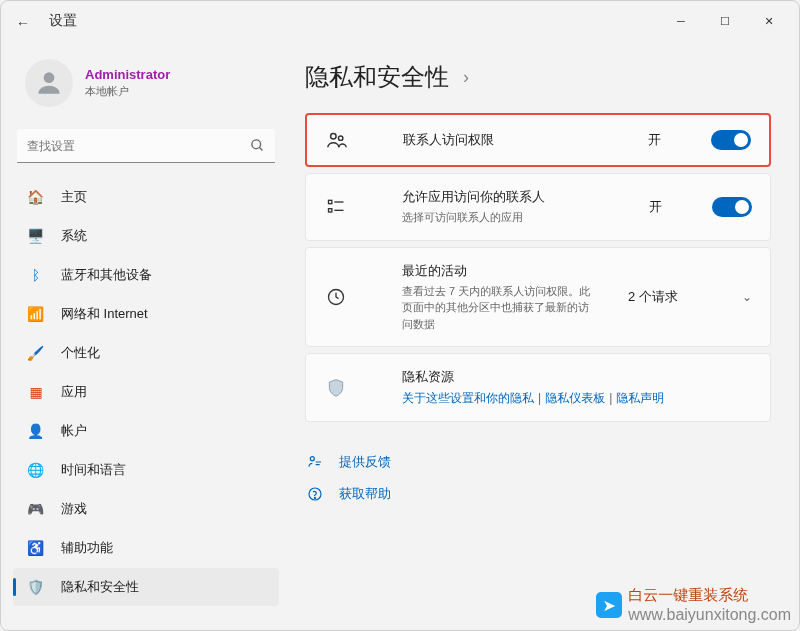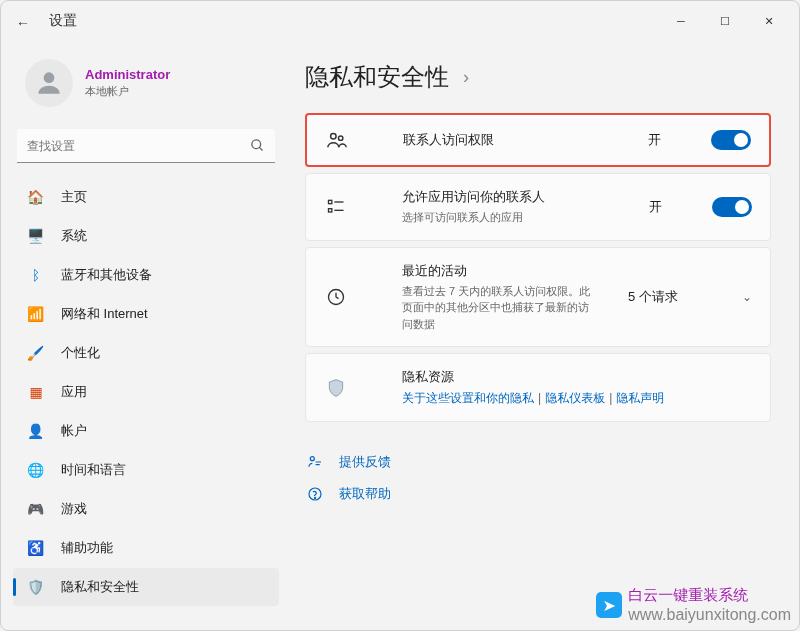--- a/index.html
+++ b/index.html
@@ -43,21 +43,21 @@
 .chevron { margin-left:14px; color:#666; font-size:12px; }
 .links-row { font-size:12px; color:#0067c0; margin-top:4px; }
 .links-row span { cursor:pointer; }
 .links-row em { color:#666; font-style:normal; margin:0 4px; }
 .footer-links { margin-top:24px; }
 .fl-item { display:flex; align-items:center; height:32px; cursor:pointer; }
 .fl-icon { width:20px; margin-right:14px; display:flex; align-items:center; justify-content:center; color:#0067c0; font-size:14px; }
 .fl-label { font-size:13px; color:#0067c0; }
 .watermark { position:absolute; right:8px; bottom:6px; display:flex; align-items:center; gap:6px; pointer-events:none; }
 .wm-logo { width:26px; height:26px; background:#1da1f2; border-radius:5px; display:flex; align-items:center; justify-content:center; color:#fff; font-size:16px; }
-.wm-text1 { font-size:15px; color:#a21caf; font-weight:500; }
+.wm-text1 { font-size:15px; color:#c2410c; font-weight:500; }
 .wm-text2 { font-size:16px; color:#888; margin-top:1px; }
 </style>
 </head>
 <body>
 
 <div class="window">
   <div class="titlebar">
     <div class="back-btn">←</div>
     <div class="title">设置</div>
     <div class="win-ctrl">
@@ -181,21 +181,21 @@
         <div class="card-icon">
           <svg width="20" height="20" viewBox="0 0 24 24" fill="none" stroke="#333" stroke-width="1.6">
               <circle cx="12" cy="12" r="9"></circle>
               <path d="M12 7v5l3 2"></path>
             </svg>
         </div>
         <div class="card-body">
           <div class="card-title">最近的活动</div>
           <div class="card-desc">查看过去 7 天内的联系人访问权限。此页面中的其他分区中也捕获了最新的访问数据</div>
         </div>
-        <div class="card-status">5 个请求</div>
+        <div class="card-status">2 个请求</div>
         <div class="chevron">⌄</div>
       </div>
 
       <div class="card">
         <div class="card-icon">
           <svg width="20" height="20" viewBox="0 0 24 24" fill="#888">
               <path d="M12 2l8 3v6c0 5-3.5 9-8 11-4.5-2-8-6-8-11V5l8-3z" fill="#c8d4e0" stroke="#6b7d8f" stroke-width="0.8"></path>
             </svg>
         </div>
         <div class="card-body">

